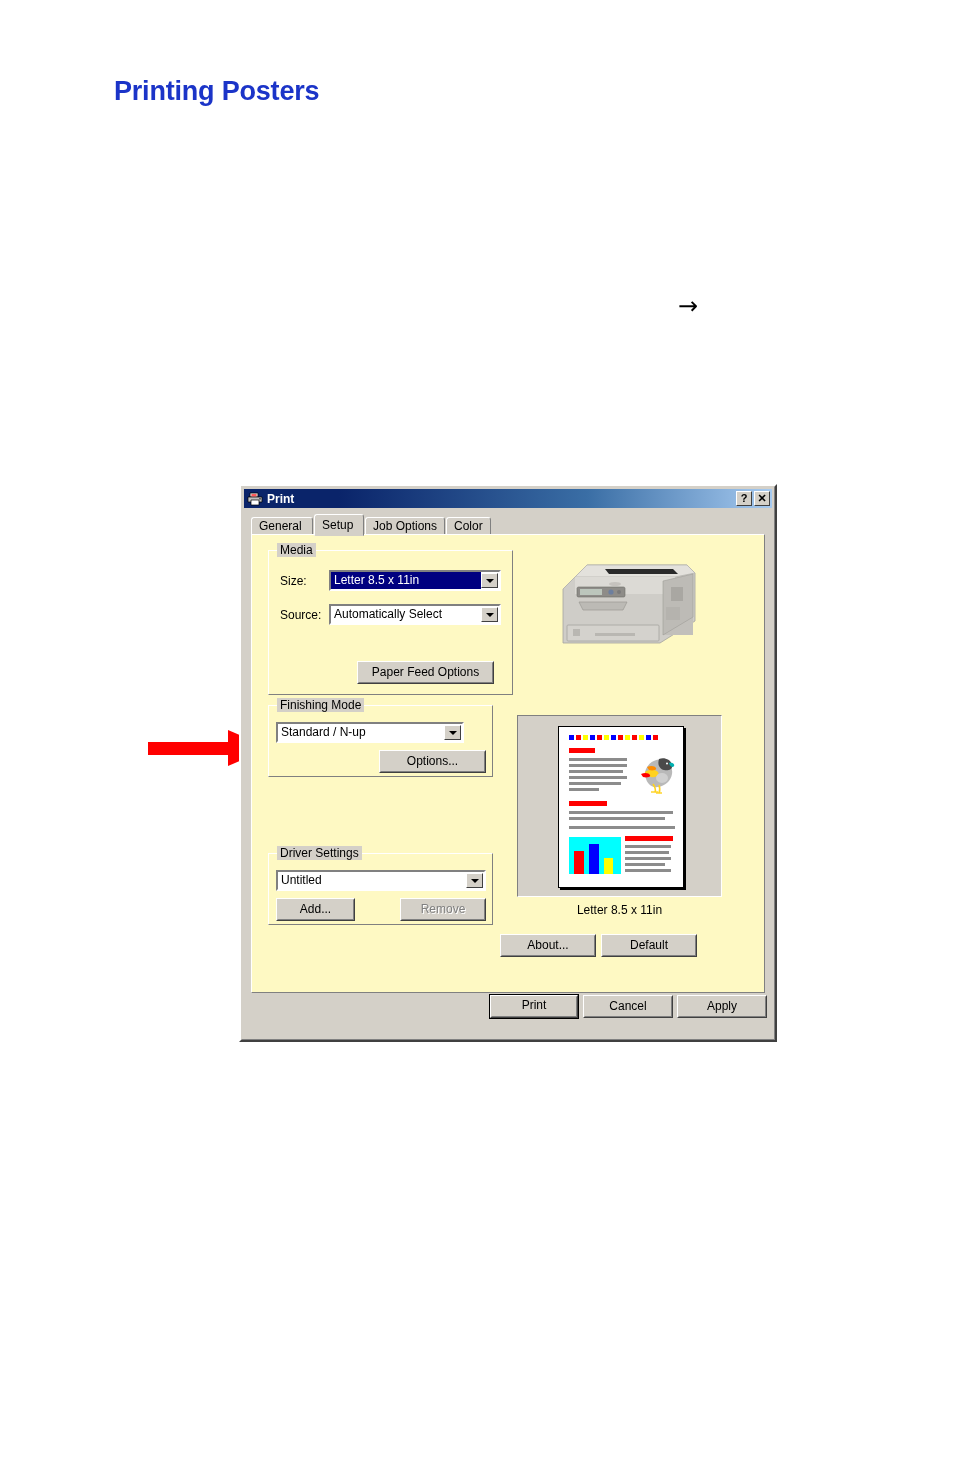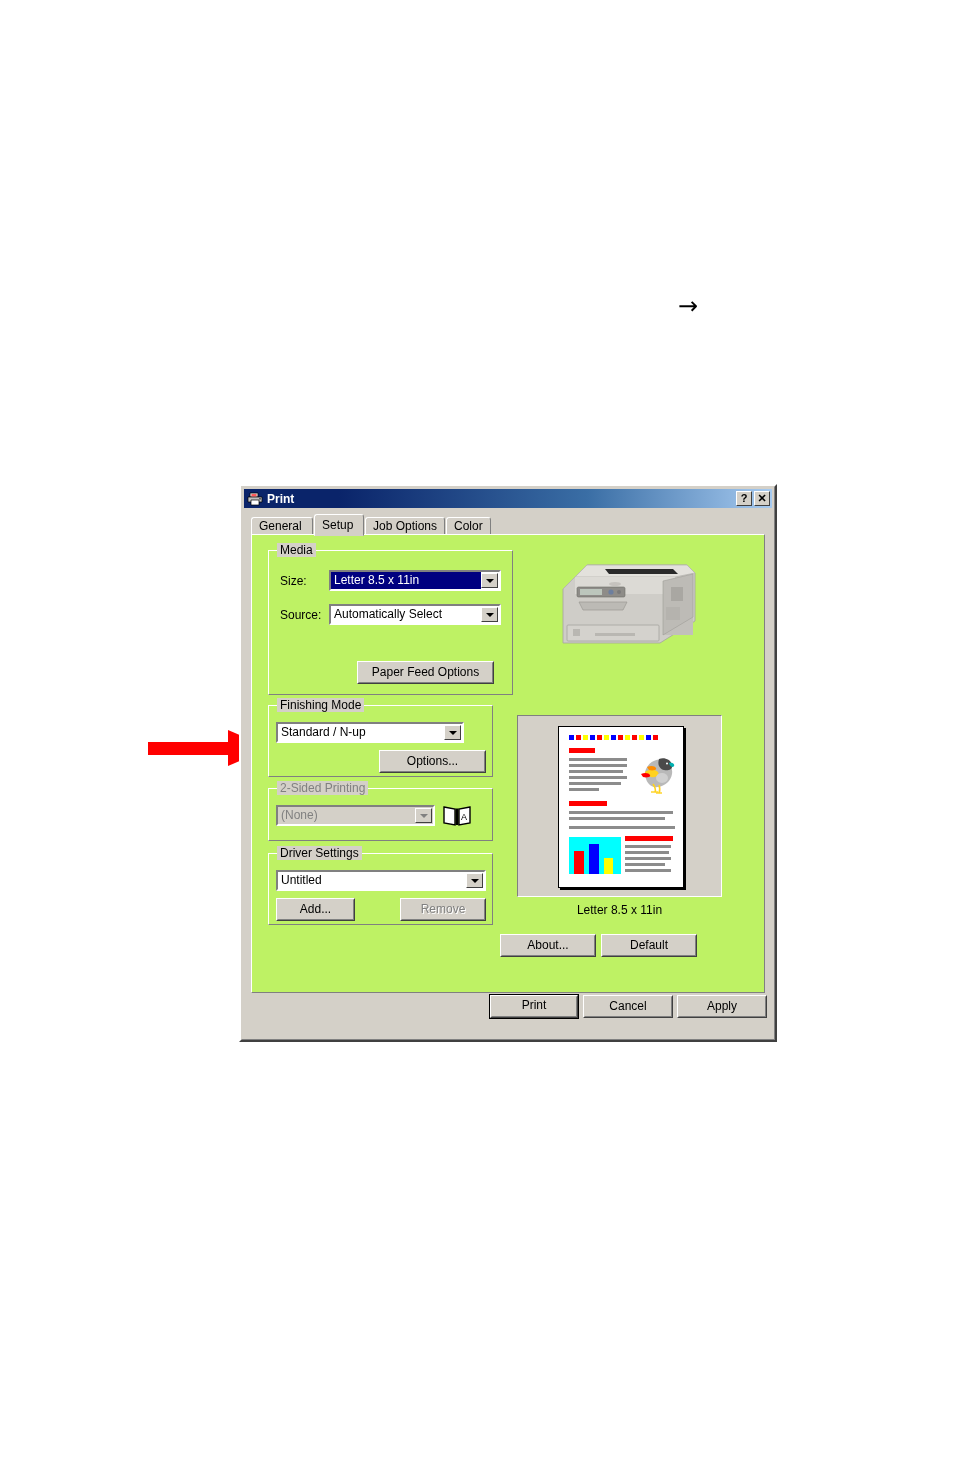--- a/index.html
+++ b/index.html
@@ -133,21 +133,21 @@
     line-height: 20px;
     border-color: #ffffff #808080 #d4d0c8 #ffffff;
     background: #d4d0c8;
     z-index: 5;
   }
 
   
   .tabpage {
     position: absolute;
     left: 9px; top: 47px; right: 9px; bottom: 46px;
-    background: #bef264;
+    background: #fef9c3;
     border: 1px solid;
     border-color: #ffffff #808080 #808080 #ffffff;
     box-sizing: border-box;
     padding-left: 8px;
   }
 
   
   .group {
     position: absolute;
     border: 1px solid;
@@ -305,21 +305,21 @@
   .sw { width:5px; height:5px; }
   .redbar { position:absolute; background:#ff0000; height:5px; }
   .txtline { position:absolute; height:3px; background:#8c8c8c; }
   .chart-bg { position:absolute; background:#00ffff; }
   .chart-bar { position:absolute; }
   #bird { position:absolute; }
 </style>
 </head>
 <body>
 
-<div id="doc-title"></div>
+<div id="doc-title"><span>Printing Posters</span></div>
 
 <div id="stray-arrow">→</div>
 
 <svg id="annot-arrow" viewBox="0 0 122 40">
   <rect x="0" y="14" width="88" height="13" fill="#ff0000"></rect>
   <polygon points="80,2 122,20 80,38" fill="#ff0000"></polygon>
 </svg>
 
 <div id="print-dialog">
  <div id="print-dialog-inner">
@@ -396,36 +396,20 @@
       <div class="combo" style="left:7px; top:16px; width:188px;">
         <div class="ctext">Standard / N-up</div>
         <div class="carrow"></div>
       </div>
 
       <div class="btn" style="left:110px; top:44px; width:107px;">
         <div class="inner">Options...</div>
       </div>
     </div>
 
-    <div class="group disabled" style="left:16px; top:253px; width:225px; height:53px;">
-      <div class="g-inner"></div>
-      <div class="group-label">2-Sided Printing</div>
-
-      <div class="combo disabled" style="left:7px; top:16px; width:159px;">
-        <div class="ctext">(None)</div>
-        <div class="carrow"></div>
-      </div>
-
-      <svg class="bookicon" style="left:173px; top:14px;" viewBox="0 0 30 25">
-        <path d="M2 4 L13 6 L13 22 L2 20 Z" fill="#ffffff" stroke="#000000" stroke-width="1.4"></path>
-        <path d="M28 4 L17 6 L17 22 L28 20 Z" fill="#ffffff" stroke="#000000" stroke-width="1.4"></path>
-        <rect x="13.5" y="5.5" width="3" height="16.5" fill="#000000"></rect>
-        <text x="22" y="17" font-family="Liberation Sans, sans-serif" font-size="9" text-anchor="middle" fill="#000000">A</text>
-      </svg>
-    </div>
 
     <div class="group" style="left:16px; top:318px; width:225px; height:72px;">
       <div class="g-inner"></div>
       <div class="group-label">Driver Settings</div>
 
       <div class="combo" style="left:7px; top:16px; width:210px;">
         <div class="ctext">Untitled</div>
         <div class="carrow"></div>
       </div>
 

